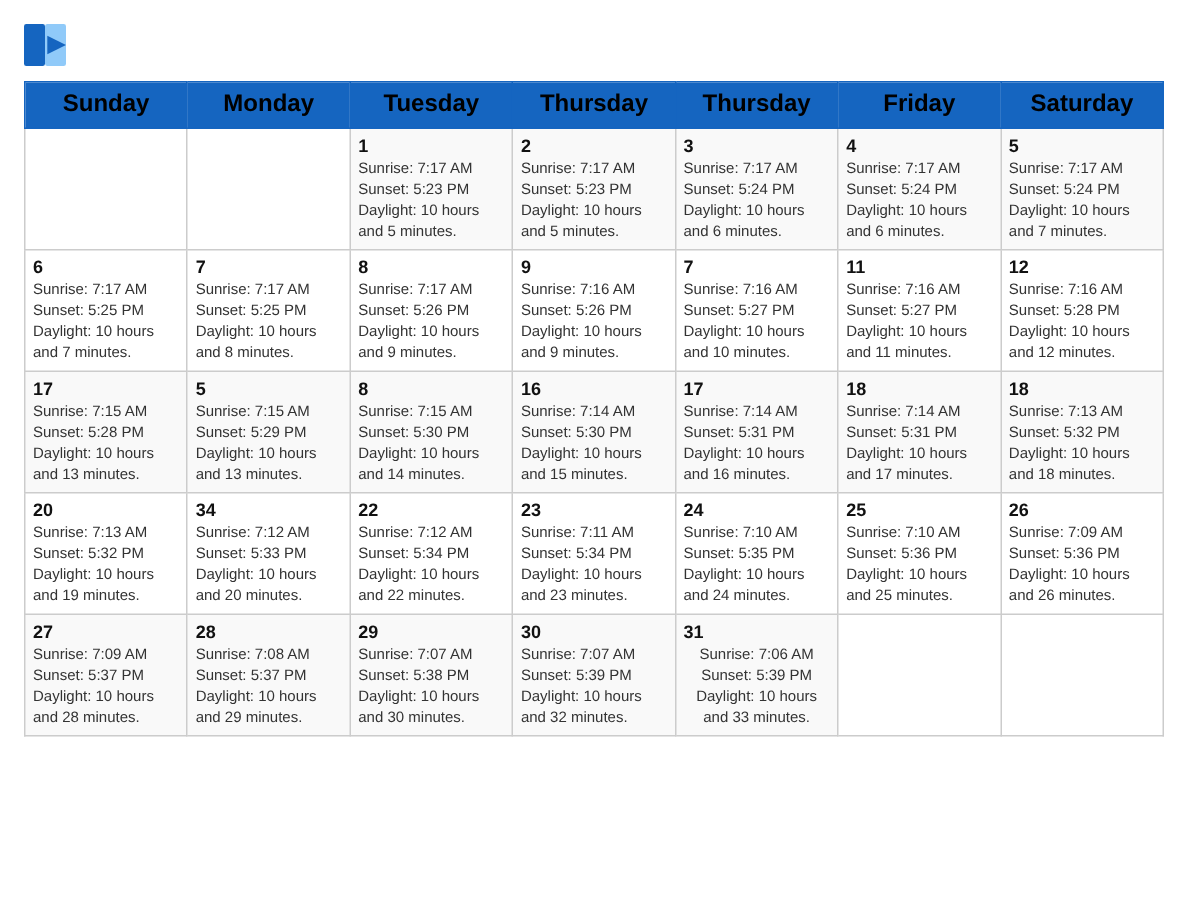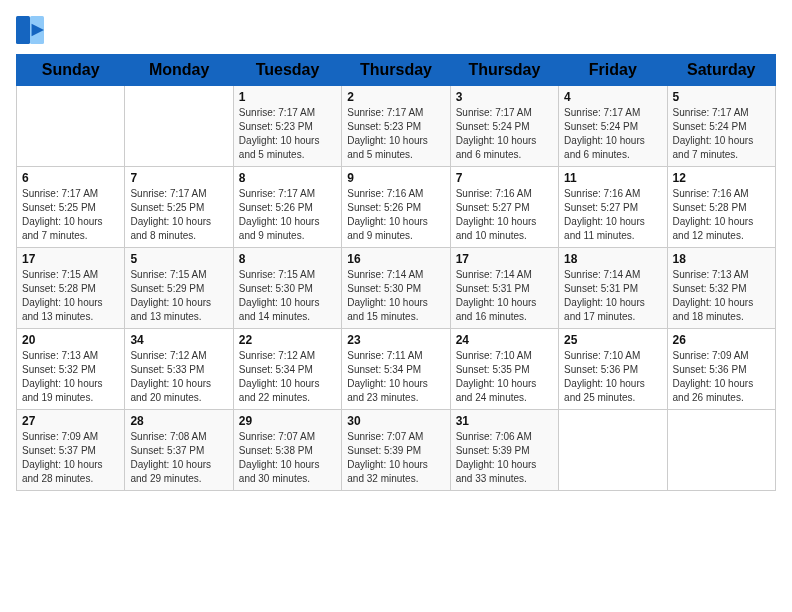--- a/index.html
+++ b/index.html
@@ -305,21 +305,21 @@
 Daylight: 10 hours and 30 minutes.</div>
         </td>
         <td>
           <div class="day-num">30</div>
           <div class="day-info" style="white-space: pre-line;">Sunrise: 7:07 AM
 Sunset: 5:39 PM
 Daylight: 10 hours and 32 minutes.</div>
         </td>
         <td>
           <div class="day-num">31</div>
-          <div class="day-info" style="white-space: pre-line;">Sunrise: 7:06 AM
+          <div class="day-info" style="white-space: pre-line; text-align: center;">Sunrise: 7:06 AM
 Sunset: 5:39 PM
 Daylight: 10 hours and 33 minutes.</div>
         </td>
         <td class="empty-cell"></td>
         <td class="empty-cell"></td>
       </tr>
     </tbody>
 </table>
 
 </body></html>

